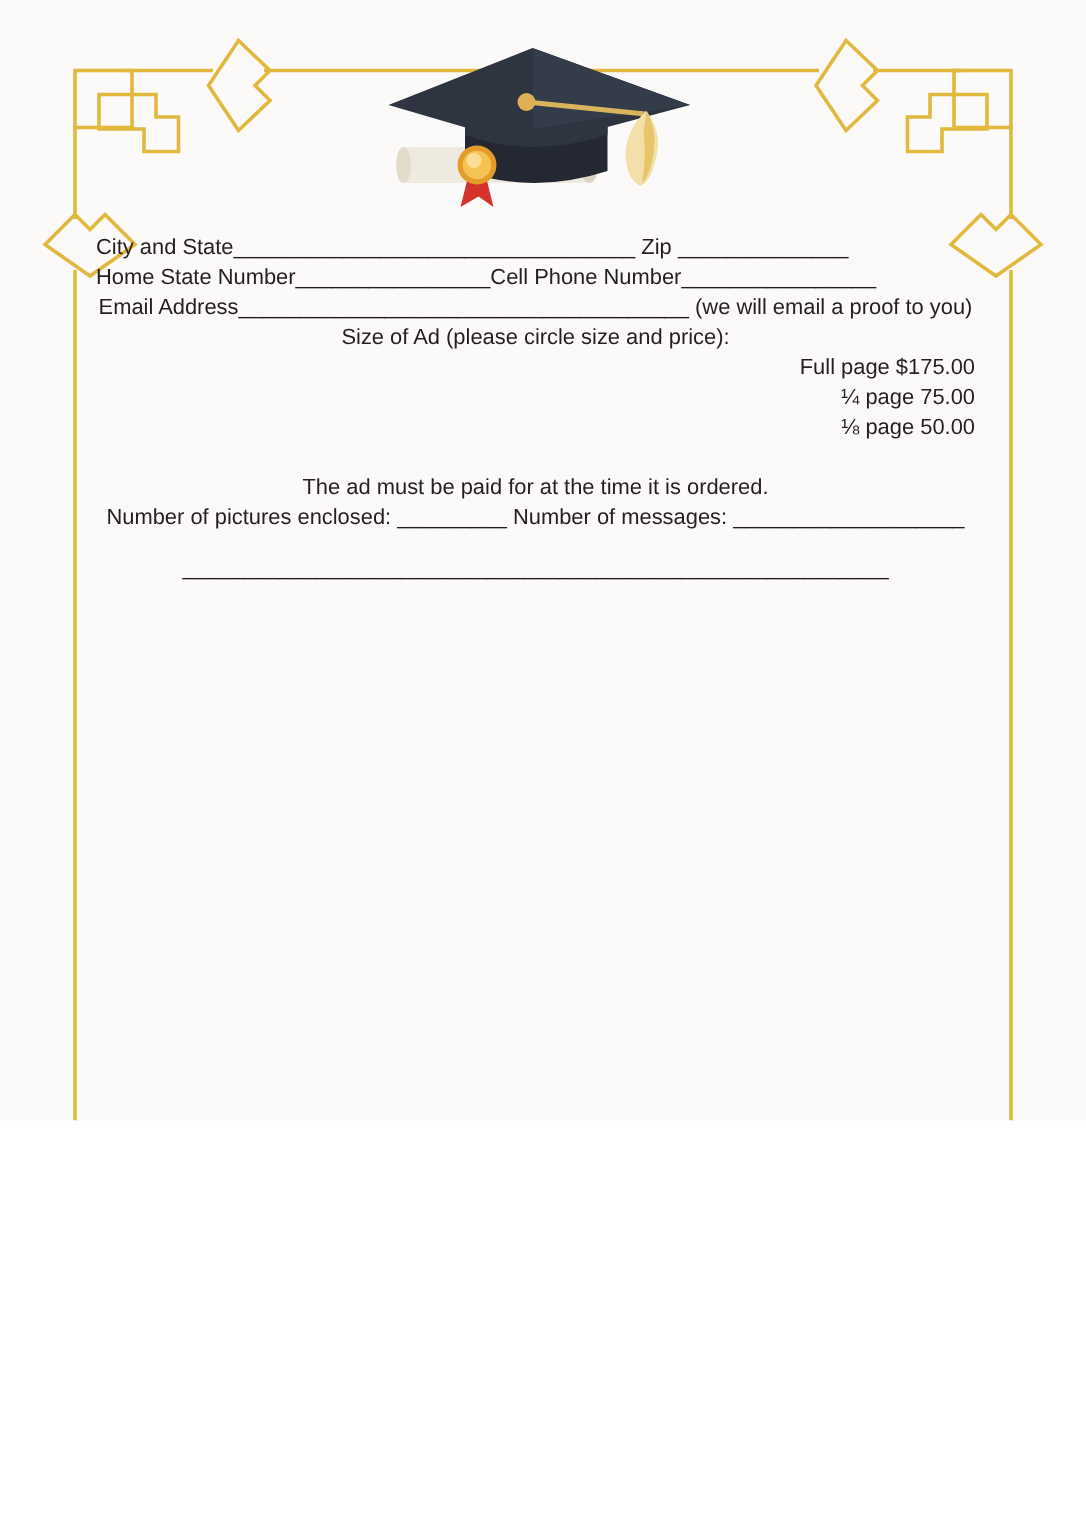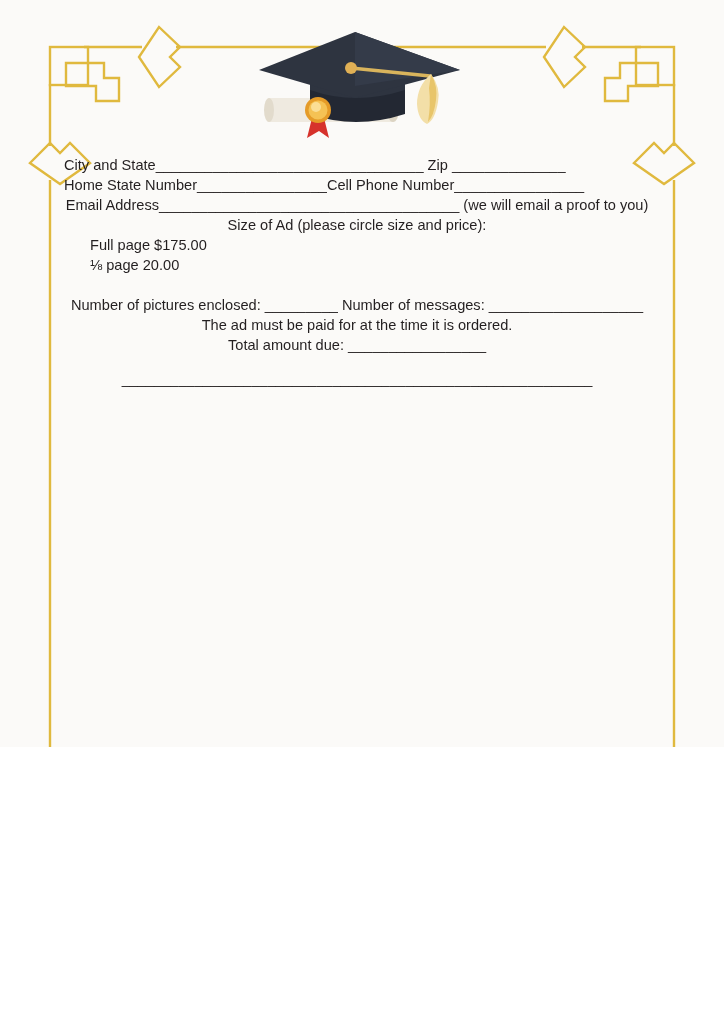--- a/index.html
+++ b/index.html
@@ -51,21 +51,21 @@
     margin: 0;
   }
   .blk {
     margin-bottom: 20px;
     text-align: center;
   }
   .tight {
     margin-bottom: 0;
   }
   .prices {
-    text-align: left;
+    text-align: right;
     margin: 0;
     padding: 0 0 0 26px;
   }
   .prices div {
     line-height: 20px;
   }
   .spacer-lg { height: 20px; }
   .spacer-md { height: 14px; }
 </style>
 </head>
@@ -155,30 +155,30 @@
     <p class="tight"><span>City and State</span><span>_________________________________</span> <span>Zip</span> <span>______________</span></p>
 
     <p class="tight"><span>Home State Number</span><span>________________</span><span>Cell Phone Number</span><span>________________</span></p>
 
     <p class="blk"><span>Email Address</span><span>_____________________________________</span><span> (we will email a proof to you)</span></p>
 
     <p class="blk">Size of Ad (please circle size and price):</p>
 
     <div class="prices">
       <div>Full page $175.00</div>
-      <div>⅛ page 20.00</div>
+      <div>¼ page 75.00</div>
+      <div>⅛ page 50.00</div>
     </div>
 
     <div class="spacer-lg"></div>
 
+    <p class="blk">The ad must be paid for at the time it is ordered.</p>
+
     <p class="blk"><span>Number of pictures enclosed:</span> <span>_________</span> <span>Number of messages:</span> <span>___________________</span></p>
 
-    <p class="blk">The ad must be paid for at the time it is ordered.</p>
-
-    <p class="blk"><span>Total amount due:</span> <span>_________________</span></p>
 
 
     <div class="spacer-md"></div>
 
     <p class="blk">__________________________________________________________</p>
 
 
   </div>
 
 </div>

